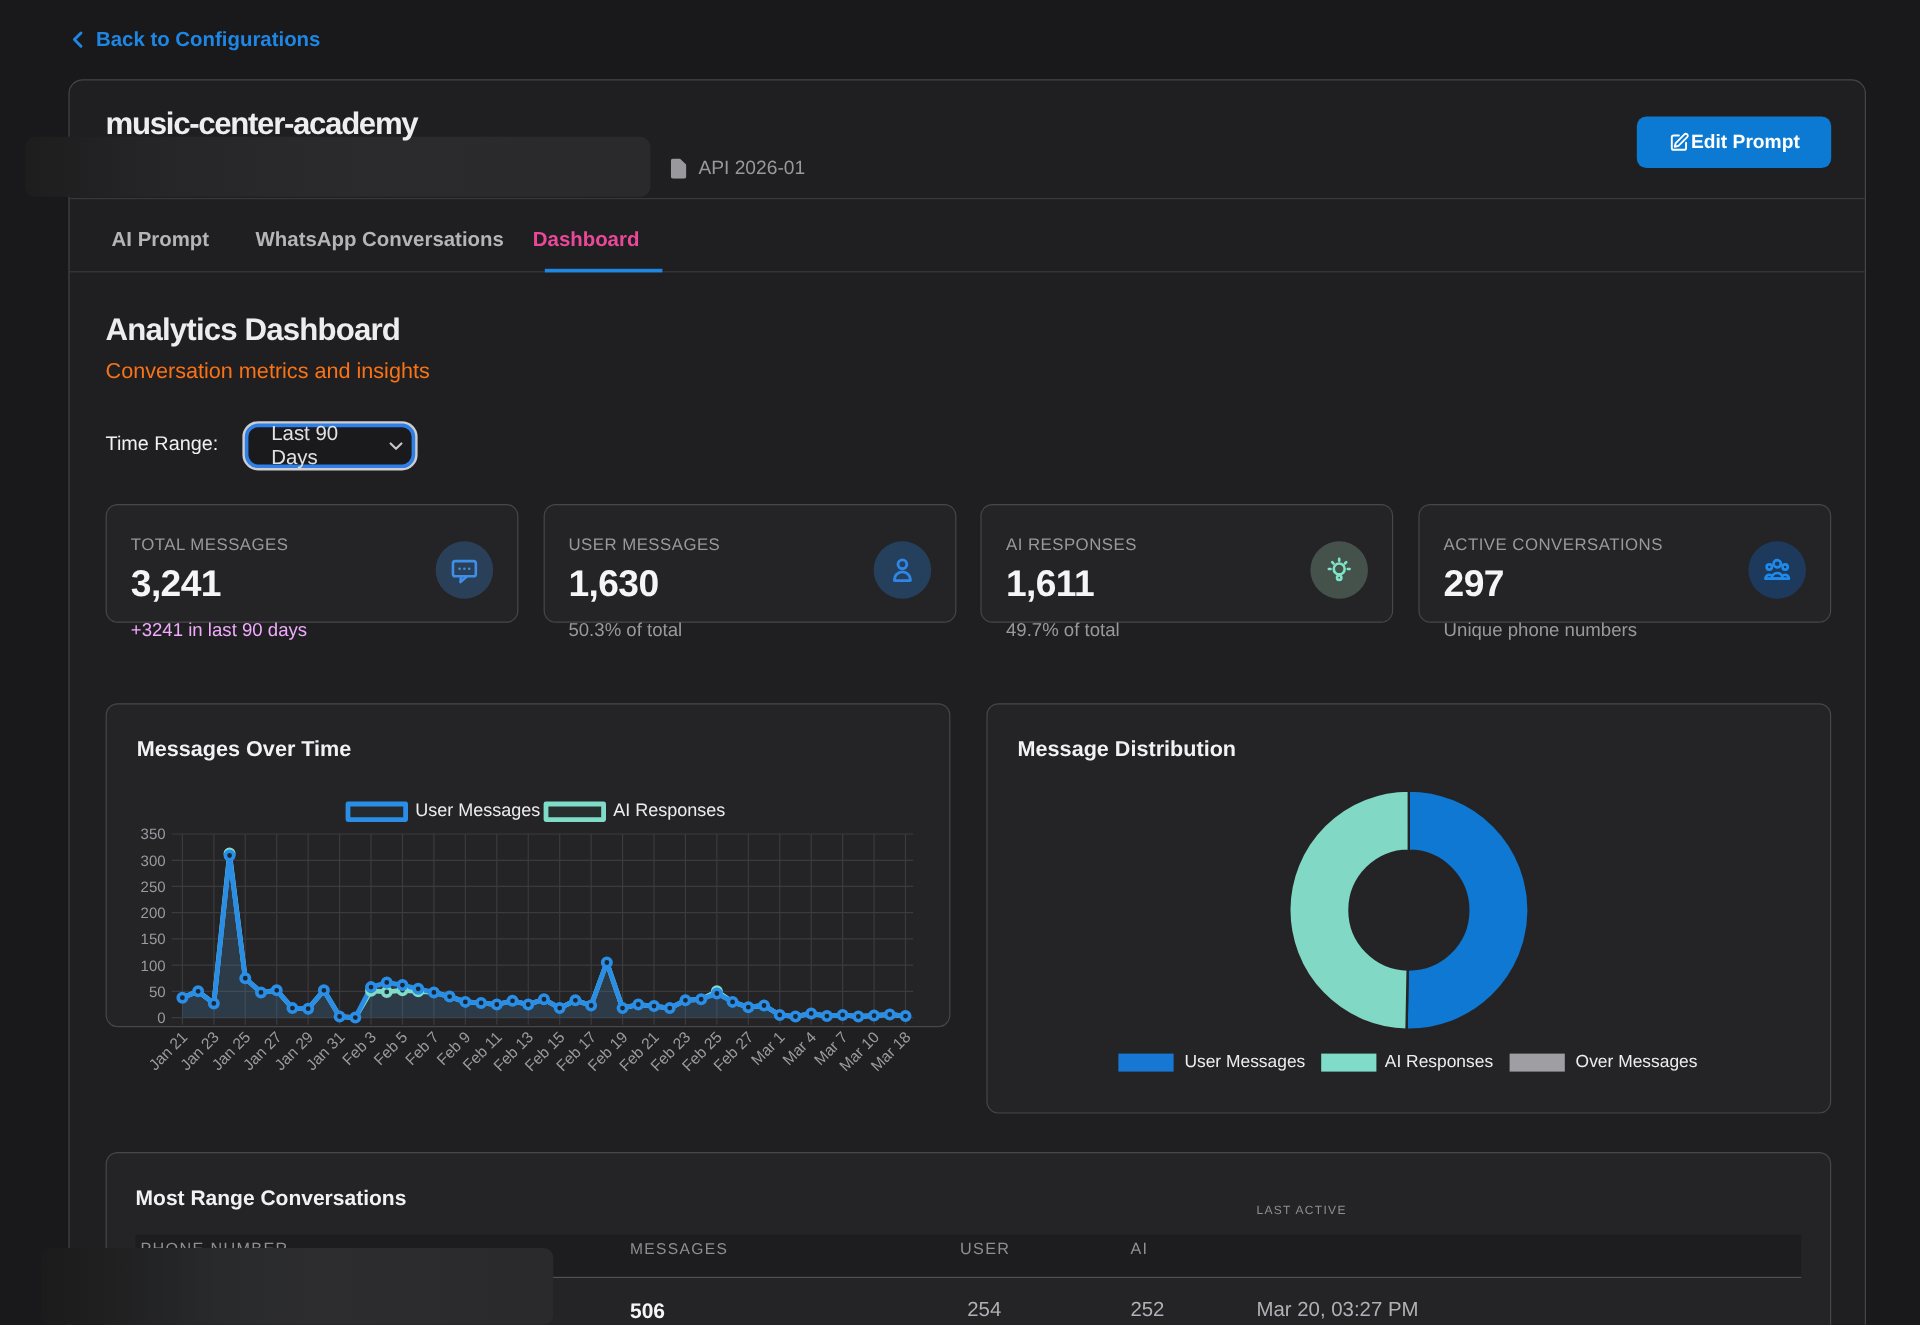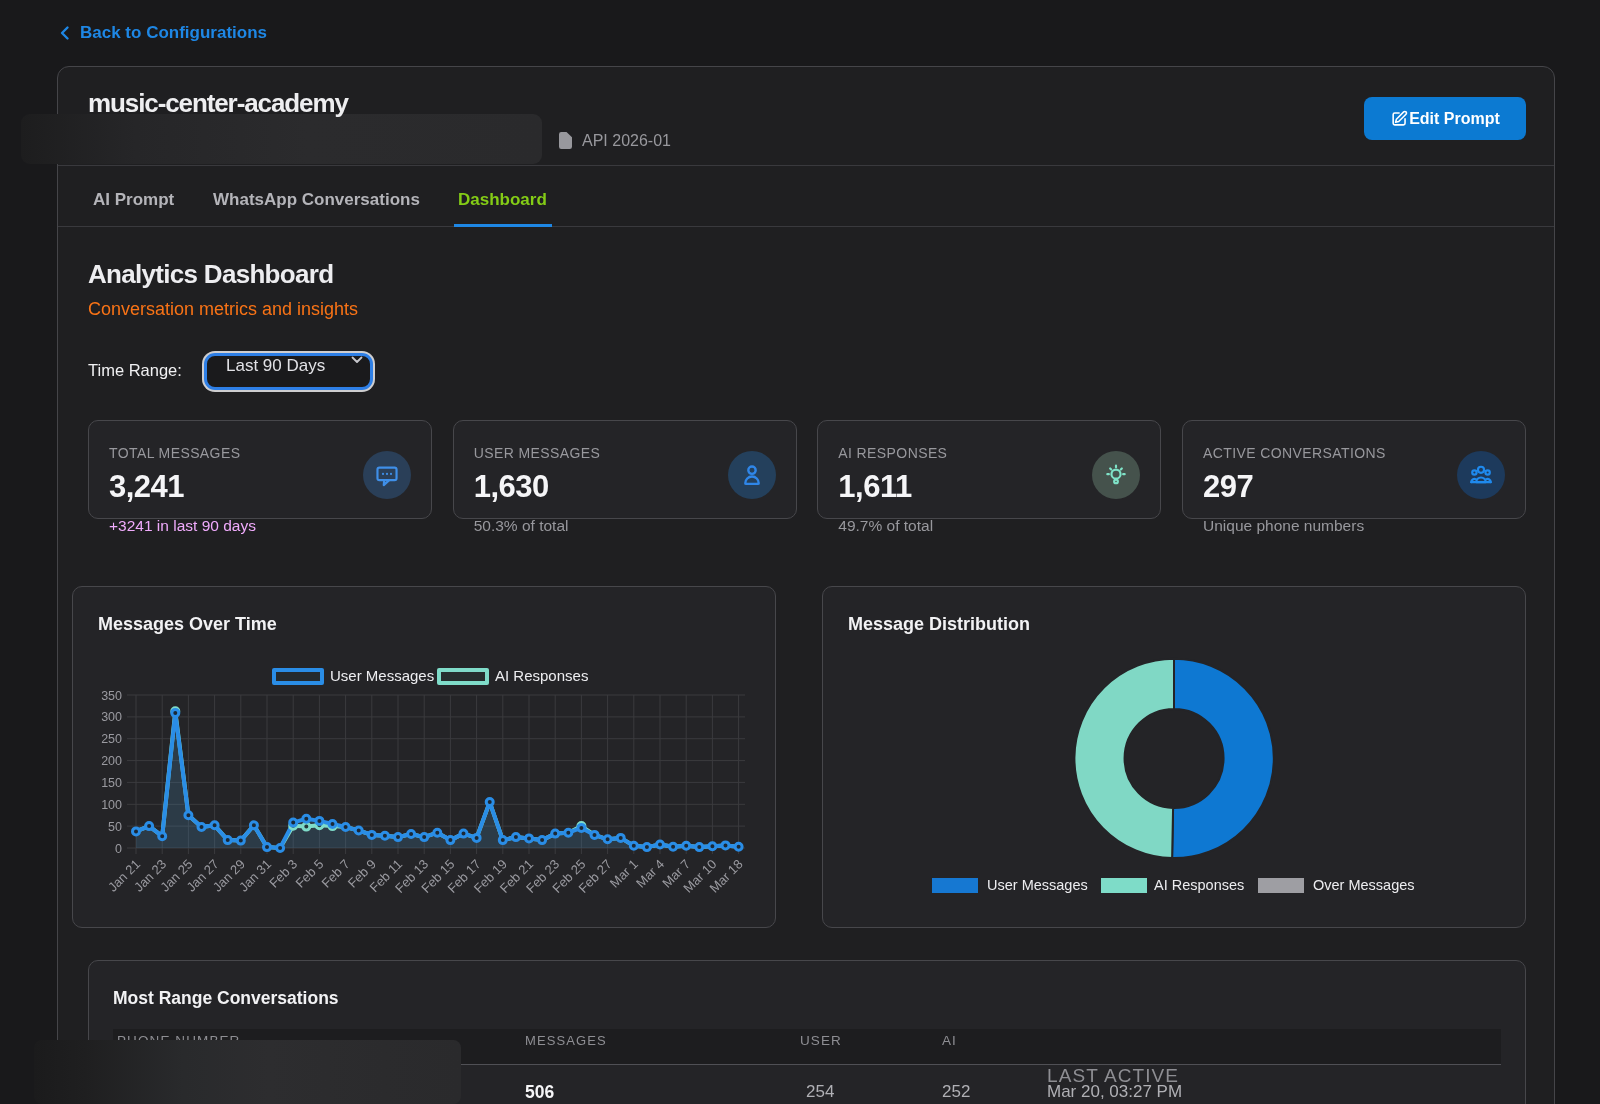--- a/index.html
+++ b/index.html
@@ -36,29 +36,29 @@
     <svg width="19" height="19" viewBox="0 0 24 24" fill="none" stroke="#fff" stroke-width="2" stroke-linecap="round" stroke-linejoin="round">
       <path d="M11.5 5H6a2 2 0 0 0-2 2v11a2 2 0 0 0 2 2h11a2 2 0 0 0 2-2v-5.5"></path>
       <path d="M17.3 3.7a2.05 2.05 0 0 1 2.9 2.9L11 15.8l-3.9 1 1-3.9z"></path>
     </svg>
     <span style="color:#fff;font-size:16px;font-weight:700">Edit Prompt</span>
   </div>
 
 <div class="hline" style="top:165px"></div>
 <div class="tab" style="left:93px">AI Prompt</div>
 <div class="tab" style="left:213px">WhatsApp Conversations</div>
-<div class="tab" style="left:458px;color:#84cc16">Dashboard</div>
+<div class="tab" style="left:444px;color:#ec4899">Dashboard</div>
 <div class="hline" style="top:226px"></div>
 <div class="abs" style="left:454px;top:224px;width:98px;height:3px;background:#1e87e5"></div>
 
 <div class="abs" style="left:88px;top:259px;font-size:26px;letter-spacing:-0.7px;font-weight:700;color:#ededf0">Analytics Dashboard</div>
 <div class="abs" style="left:88px;top:299px;font-size:18px;color:#f97316">Conversation metrics and insights</div>
 
 <div class="abs" style="left:88px;top:361px;font-size:16.5px;font-weight:400;color:#f0f0f2">Time Range:</div>
-<div class="abs" style="left:204px;top:353px;width:169px;height:37px;background:#1a1a1c;border:3px solid #2e7fe6;border-radius:11px;box-shadow:0 0 0 2px rgba(250,250,252,0.8);display:flex;">
+<div class="abs" style="left:204px;top:353px;width:142px;height:37px;background:#1a1a1c;border:3px solid #2e7fe6;border-radius:11px;box-shadow:0 0 0 2px rgba(250,250,252,0.8);display:flex;align-items:center">
 <span style="margin-left:19px;font-size:17px;color:#e2e2e6">Last 90 Days</span>
 <span style="margin-left:auto;margin-right:7px;display:flex">
       <svg width="12" height="8" viewBox="0 0 12 8" fill="none" stroke="#c7c7cc" stroke-width="1.8" stroke-linecap="round" stroke-linejoin="round">
         <path d="M1.5 1.5 6 6l4.5-4.5"></path>
       </svg>
     </span>
 </div>
 
 <div class="scard" style="left:88px">
 <div class="slabel">TOTAL MESSAGES</div>
@@ -111,21 +111,21 @@
         <circle cx="5.9" cy="9.7" r="2"></circle>
         <circle cx="18.1" cy="9.7" r="2"></circle>
         <path d="M7.7 18.6a4.3 4.3 0 0 1 8.6 0z"></path>
         <path d="M3 18.6a3 3 0 0 1 4.2-2.7"></path>
         <path d="M21 18.6a3 3 0 0 0-4.2-2.7"></path>
         <path d="M3 18.6h18"></path>
       </svg>
     </div>
 </div>
 
-<div class="icard" style="left:72px;top:586px;width:704px;height:342px">
+<div class="icard" style="left:88px;top:586px;width:704px;height:270px">
 <div class="ctitle" style="left:25px;top:27px">Messages Over Time</div>
 <div class="abs" style="left:199px;top:81px;width:52px;height:17px;border:4px solid #2a8de6;background:#242a2e;border-radius:2px"></div>
 <div class="lgtxt" style="left:257px;top:80px;font-size:15px">User Messages</div>
 <div class="abs" style="left:364px;top:81px;width:52px;height:17px;border:4px solid #7fdcc9;background:#262e2e;border-radius:2px"></div>
 <div class="lgtxt" style="left:422px;top:80px;font-size:15px">AI Responses</div>
 <svg width="704" height="342" viewBox="0 0 704 342" style="position:absolute;left:0;top:0">
 <line x1="63.0" y1="108" x2="63.0" y2="267" stroke="#3b3b3e" stroke-width="1"></line>
       <line x1="89.2" y1="108" x2="89.2" y2="267" stroke="#3b3b3e" stroke-width="1"></line>
       <line x1="115.4" y1="108" x2="115.4" y2="267" stroke="#3b3b3e" stroke-width="1"></line>
       <line x1="141.6" y1="108" x2="141.6" y2="267" stroke="#3b3b3e" stroke-width="1"></line>
@@ -262,18 +262,18 @@
 <div class="lgtxt" style="left:490px;top:290px">Over Messages</div>
 </div>
 
 <div class="icard" style="left:88px;top:960px;width:1438px;height:300px"></div>
 <div class="abs" style="left:113px;top:988px;font-size:17.5px;font-weight:700;color:#f2f2f4">Most Range Conversations</div>
 <div class="abs" style="left:113px;top:1029px;width:1388px;height:36px;background:#1d1d1f;border-bottom:1px solid #505055"></div>
 <div class="abs" style="left:117px;top:1033px;font-size:13.5px;color:#8e8e93;letter-spacing:1.1px">PHONE NUMBER</div>
 <div class="abs" style="left:525px;top:1033px;font-size:13px;color:#8e8e93;letter-spacing:1.1px">MESSAGES</div>
 <div class="abs" style="left:800px;top:1033px;font-size:13.5px;color:#8e8e93;letter-spacing:1.1px">USER</div>
 <div class="abs" style="left:942px;top:1033px;font-size:13.5px;color:#8e8e93;letter-spacing:1.1px">AI</div>
-<div class="abs" style="left:1047px;top:1065px;font-size:19px;color:#8e8e93;letter-spacing:1.1px">LAST ACTIVE</div>
+<div class="abs" style="left:1047px;top:1004px;font-size:10px;color:#8e8e93;letter-spacing:1.1px">LAST ACTIVE</div>
 <div class="abs" style="left:525px;top:1082px;font-size:17.5px;font-weight:700;color:#f5f5f7">506</div>
 <div class="abs" style="left:806px;top:1082px;font-size:17px;color:#b0b0b5">254</div>
 <div class="abs" style="left:942px;top:1082px;font-size:17px;color:#b0b0b5">252</div>
 <div class="abs" style="left:1047px;top:1082px;font-size:17px;color:#b0b0b5">Mar 20, 03:27 PM</div>
 <div class="abs" style="left:34px;top:1040px;width:427px;height:64px;border-radius:8px;background:linear-gradient(90deg,#1b1b1c,#1f1f20 12%,#292a2c 35%,#2d2d2f 55%,#2b2b2d 82%,#2a2a2c)"></div>
 
 </body></html>

